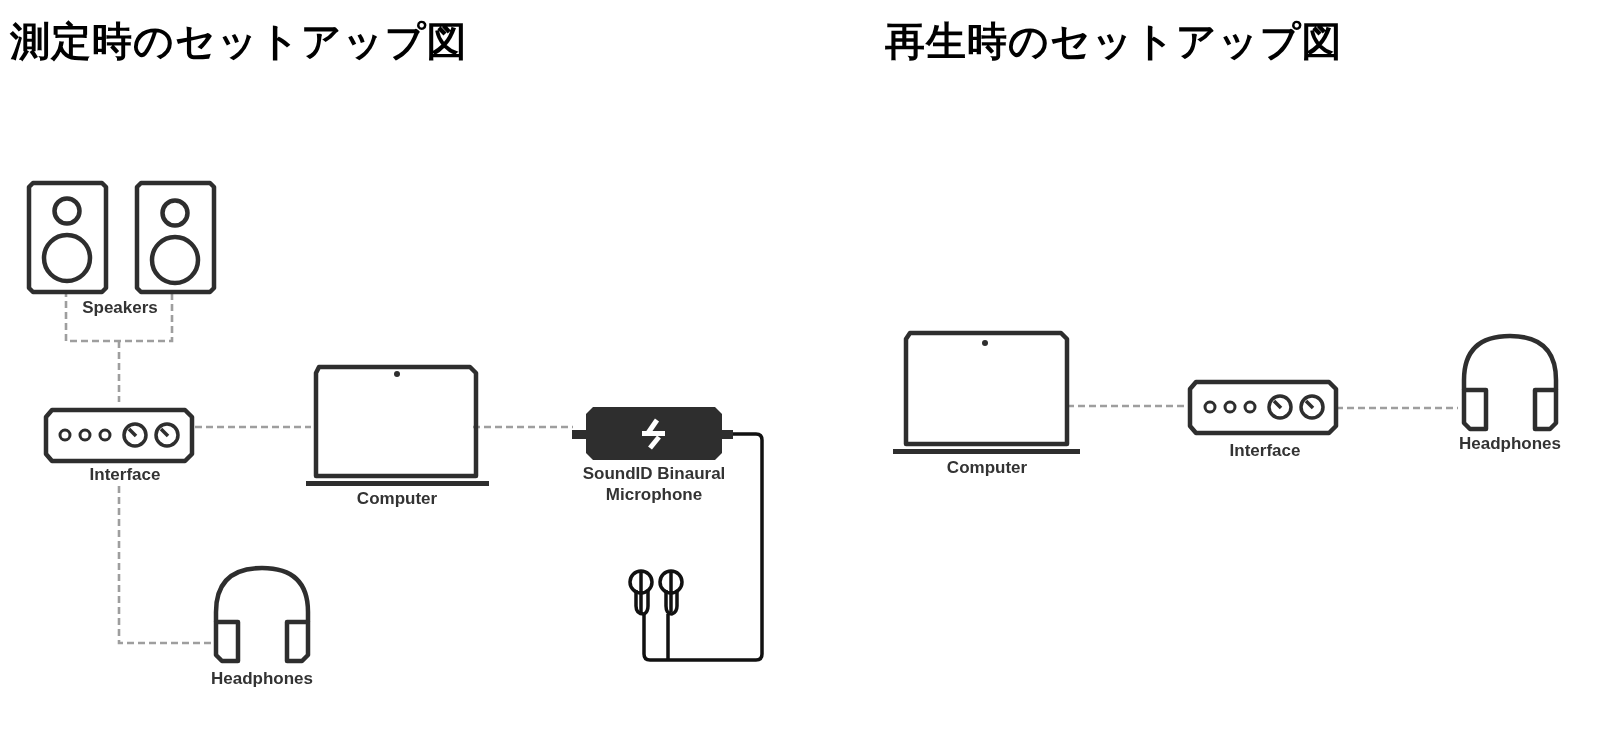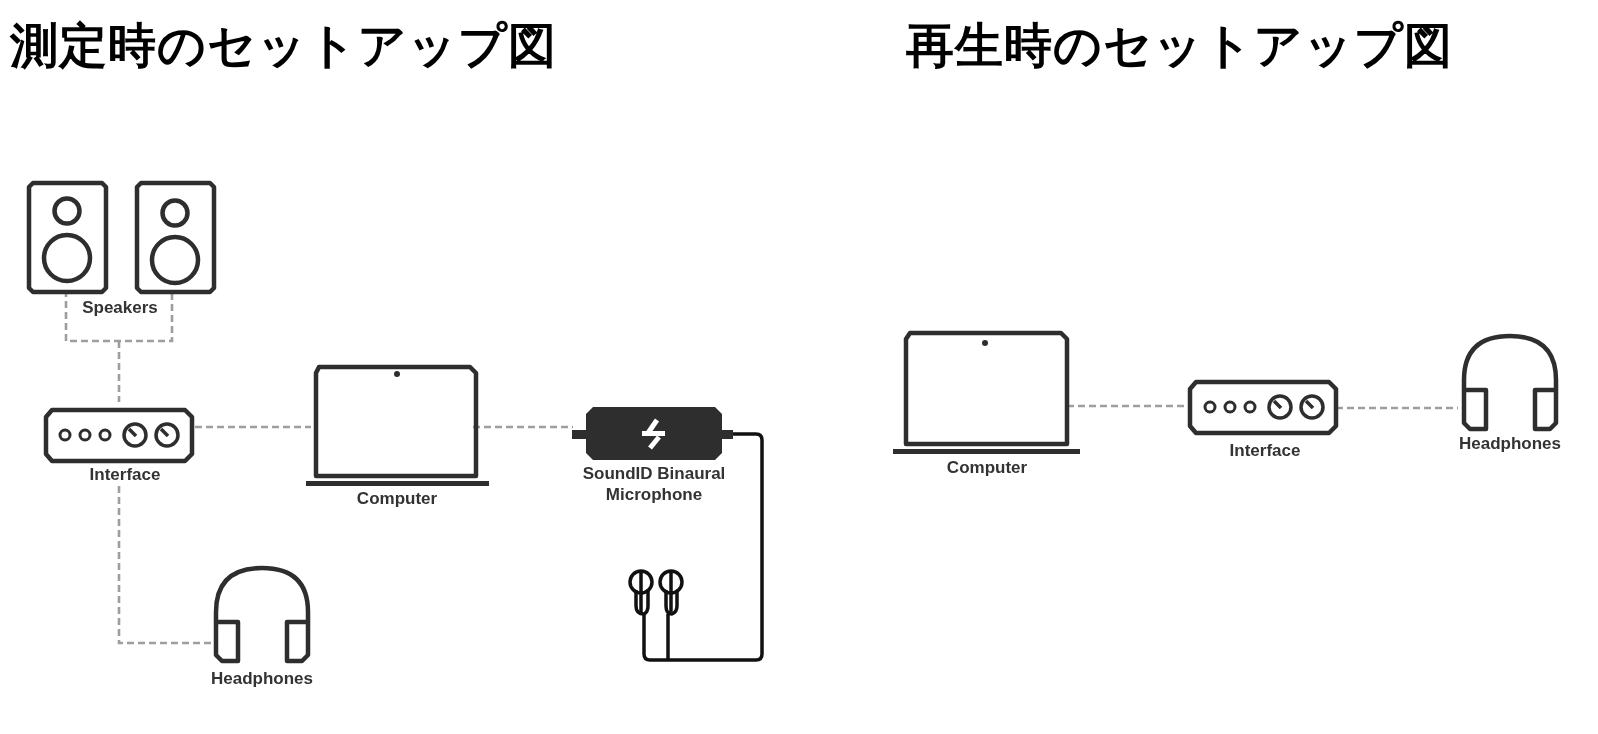--- a/index.html
+++ b/index.html
@@ -1,19 +1,19 @@
 <!DOCTYPE html>
 <html><head>
 <meta charset="utf-8">
 <style>
   html, body { margin:0; padding:0; background:#ffffff; }
   body { width:1598px; height:734px; position:relative; overflow:hidden; font-family:"DejaVu Sans", sans-serif; }
-  .title { position:absolute; top:14px; font-size:48px; font-weight:bold; color:#000; letter-spacing:1px; font-family:"DejaVu Sans", sans-serif; }
+  .title { position:absolute; top:14px; font-size:40px; font-weight:bold; color:#000; letter-spacing:1px; font-family:"DejaVu Sans", sans-serif; }
   #title-left { left:10px; }
-  #title-right { left:906px;text-align:right; }
+  #title-right { left:885px;text-align:right; }
   svg#diagram { position:absolute; left:0; top:0; }
   .lbl { font-family:"Liberation Sans", sans-serif; font-weight:bold; font-size:17px; fill:#333333; text-anchor:middle; }
   .dev { fill:none; stroke:#2e2e2e; stroke-width:4.5; stroke-linejoin:round; }
   .dash { fill:none; stroke:#9e9e9e; stroke-width:2.6; stroke-dasharray:7 4; }
   .cable { fill:none; stroke:#111111; stroke-width:3.5; stroke-linejoin:round; }
 </style>
 </head>
 <body>
 
 <div class="title" id="title-left">測定時のセットアップ図</div>

